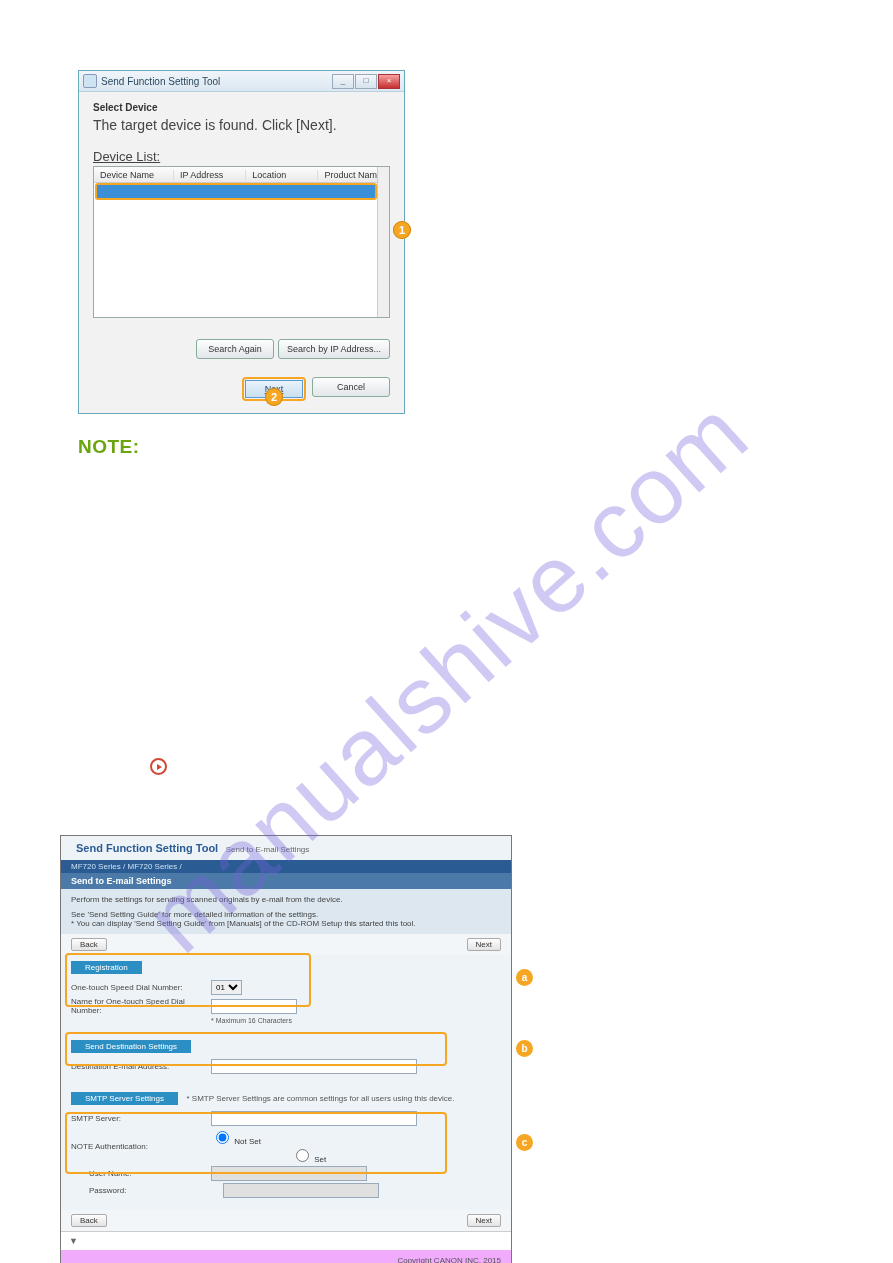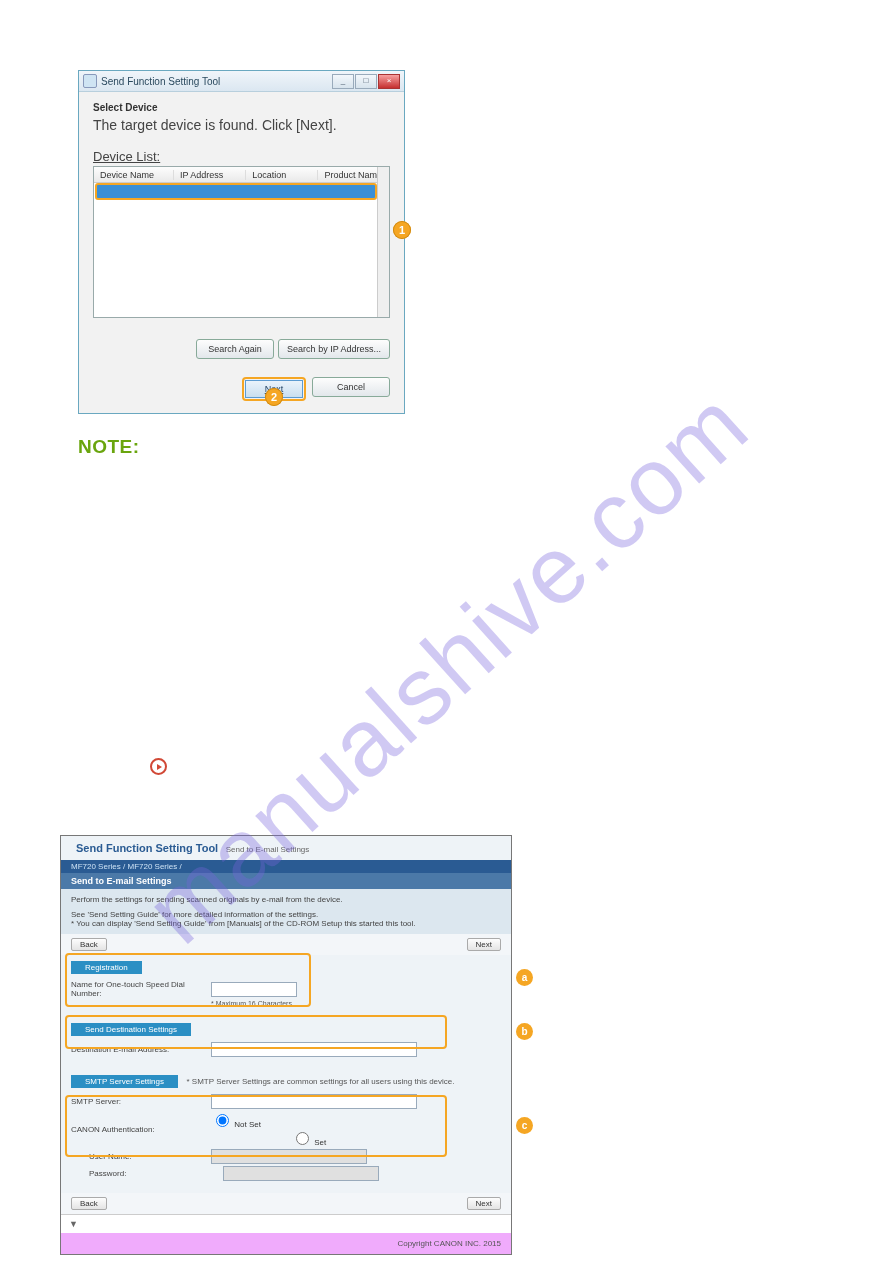--- a/index.html
+++ b/index.html
@@ -138,20 +138,24 @@
     <div class="btnrow-r" style="background:#f3f6f9">
       <div class="wbtn">Back</div>
       <div class="wbtn">Next</div>
     </div>
 
     <div class="sect">
       <div class="hl-box hlA"></div>
       <div class="letter" style="top:14px">a</div>
       <div class="sect-h">Registration</div>
       <div class="row">
+        <span class="lbl">One-touch Speed Dial Number:</span>
+        <select><option>01</option></select>
+      </div>
+      <div class="row">
         <span class="lbl">Name for One-touch Speed Dial Number:</span>
         <input type="text" style="width: 80px;">
       </div>
       <div class="hint">* Maximum 16 Characters</div>
     </div>
 
     <div class="sect">
       <div class="hl-box hlB"></div>
       <div class="letter" style="top:6px">b</div>
       <div class="sect-h">Send Destination Settings</div>
@@ -164,21 +168,21 @@
     <div class="sect">
       <div class="hl-box hlC"></div>
       <div class="letter" style="top:48px">c</div>
       <span class="sect-h">SMTP Server Settings</span>
       <span class="smtpnote">* SMTP Server Settings are common settings for all users using this device.</span>
       <div class="row">
         <span class="lbl">SMTP Server:</span>
         <input type="text" style="width: 200px;">
       </div>
       <div class="row">
-        <span class="lbl">CANON Authentication:</span>
+        <span class="lbl">NOTE Authentication:</span>
         <span>
           <input type="radio" checked="" style=""> <span>Not Set</span><br>
           &nbsp;&nbsp;&nbsp;&nbsp;&nbsp;&nbsp;&nbsp;&nbsp;&nbsp;&nbsp;&nbsp;&nbsp;&nbsp;&nbsp;&nbsp;&nbsp;&nbsp;&nbsp;&nbsp;&nbsp;&nbsp;&nbsp;&nbsp;&nbsp;&nbsp;&nbsp;&nbsp;&nbsp;&nbsp;&nbsp;&nbsp;&nbsp;&nbsp;&nbsp;&nbsp;
           <input type="radio" style=""> <span>Set</span>
         </span>
       </div>
       <div class="row" style="padding-left:18px">
         <span class="lbl" style="width:122px">User Name:</span>
         <input type="text" style="width: 150px; background: rgb(224, 224, 224);" disabled="">
       </div>

